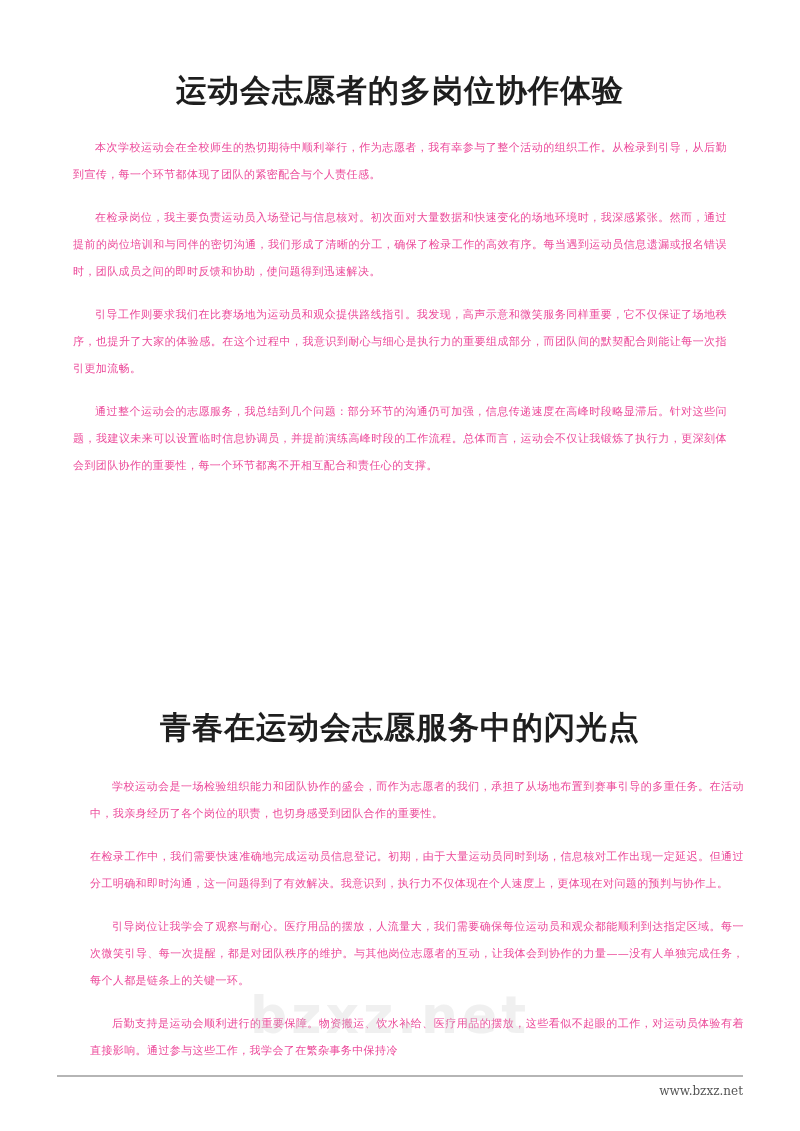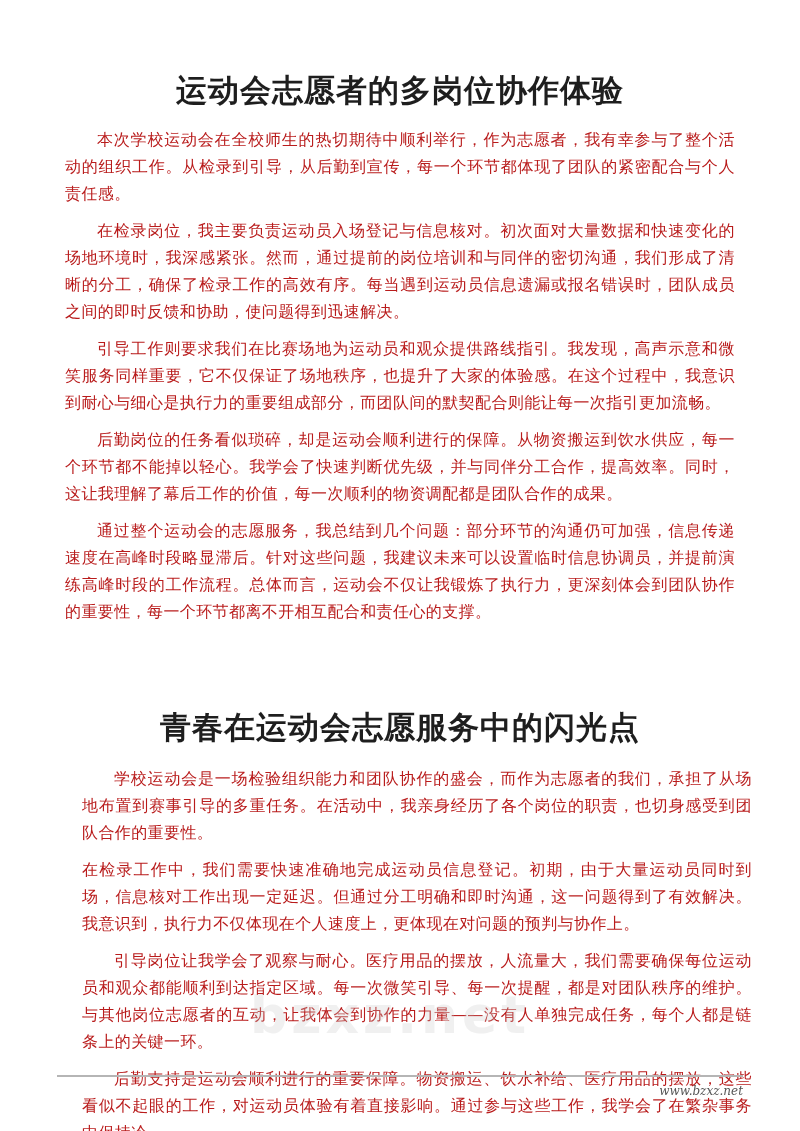--- a/index.html
+++ b/index.html
@@ -10,50 +10,49 @@
     }
     .page { position: absolute; left: 57px; top: 0; width: 686px; }
     h1 {
       margin: 0; text-align: center;
       font-family: "DejaVu Sans", "Liberation Sans", sans-serif;
       font-weight: bold; font-size: 31px; color: #1e1e1e; letter-spacing: 1px;
     }
     .title-1 { position: absolute; top: 70px; left: 0; width: 686px; }
     .title-2 { position: absolute; top: 707px; left: 0; width: 686px; }
     p {
-      margin: 8px; font-size: 16px; line-height: 27px; text-indent: 2em;
-      text-align: justify; letter-spacing: 0.4px; color: #b91c1c;
+      margin: 16px; font-size: 11px; line-height: 27px; text-indent: 2em;
+      text-align: justify; letter-spacing: 0.4px; color: #ec4899;
     }
     .sec1 { position: absolute; top: 118px; left: 0; width: 686px; }
     .sec2 { position: absolute; top: 757px; left: 17px; width: 686px; }
     .sec1 p, .sec2 p { margin-bottom: 10px; }
     .sec2 p.noindent { text-indent: 0; }
     .footer-rule {
       position: absolute; left: 57px; top: 1075px; width: 686px; height: 2px; background: #b5b5b5;
     }
     .footer-url {
-      position: absolute; right: 57px; top: 1084px; font-size: 12px; font-style: italic;
+      position: absolute; right: 57px; top: 1084px; font-size: 12px; 
       color: #555; font-family: "DejaVu Serif", "Liberation Serif", serif;
     }
     .watermark {
       position: absolute; left: 250px; top: 985px; font-size: 52px; font-weight: bold;
       font-family: "DejaVu Sans", "Liberation Sans", sans-serif;
       color: rgba(200,200,200,0.28); letter-spacing: 4px; pointer-events: none;
     }
   </style>
 </head>
 <body>
 
 <div class="page">
   <h1 class="title-1">运动会志愿者的多岗位协作体验</h1>
   <div class="sec1">
     <p>本次学校运动会在全校师生的热切期待中顺利举行，作为志愿者，我有幸参与了整个活动的组织工作。从检录到引导，从后勤到宣传，每一个环节都体现了团队的紧密配合与个人责任感。</p>
     <p>在检录岗位，我主要负责运动员入场登记与信息核对。初次面对大量数据和快速变化的场地环境时，我深感紧张。然而，通过提前的岗位培训和与同伴的密切沟通，我们形成了清晰的分工，确保了检录工作的高效有序。每当遇到运动员信息遗漏或报名错误时，团队成员之间的即时反馈和协助，使问题得到迅速解决。</p>
     <p>引导工作则要求我们在比赛场地为运动员和观众提供路线指引。我发现，高声示意和微笑服务同样重要，它不仅保证了场地秩序，也提升了大家的体验感。在这个过程中，我意识到耐心与细心是执行力的重要组成部分，而团队间的默契配合则能让每一次指引更加流畅。</p>
-    <p>后勤岗位的任务看似琐碎，却是运动会顺利进行的保障。从物资搬运到饮水供应，每一个环节都不能掉以轻心。我学会了快速判断优先级，并与同伴分工合作，提高效率。同时，这让我理解了幕后工作的价值，每一次顺利的物资调配都是团队合作的成果。</p>
     <p>通过整个运动会的志愿服务，我总结到几个问题：部分环节的沟通仍可加强，信息传递速度在高峰时段略显滞后。针对这些问题，我建议未来可以设置临时信息协调员，并提前演练高峰时段的工作流程。总体而言，运动会不仅让我锻炼了执行力，更深刻体会到团队协作的重要性，每一个环节都离不开相互配合和责任心的支撑。</p>
   </div>
 
   <h1 class="title-2">青春在运动会志愿服务中的闪光点</h1>
   <div class="sec2">
     <p>学校运动会是一场检验组织能力和团队协作的盛会，而作为志愿者的我们，承担了从场地布置到赛事引导的多重任务。在活动中，我亲身经历了各个岗位的职责，也切身感受到团队合作的重要性。</p>
     <p class="noindent">在检录工作中，我们需要快速准确地完成运动员信息登记。初期，由于大量运动员同时到场，信息核对工作出现一定延迟。但通过分工明确和即时沟通，这一问题得到了有效解决。我意识到，执行力不仅体现在个人速度上，更体现在对问题的预判与协作上。</p>
     <p>引导岗位让我学会了观察与耐心。医疗用品的摆放，人流量大，我们需要确保每位运动员和观众都能顺利到达指定区域。每一次微笑引导、每一次提醒，都是对团队秩序的维护。与其他岗位志愿者的互动，让我体会到协作的力量——没有人单独完成任务，每个人都是链条上的关键一环。</p>
     <p>后勤支持是运动会顺利进行的重要保障。物资搬运、饮水补给、医疗用品的摆放，这些看似不起眼的工作，对运动员体验有着直接影响。通过参与这些工作，我学会了在繁杂事务中保持冷</p>
   </div>

